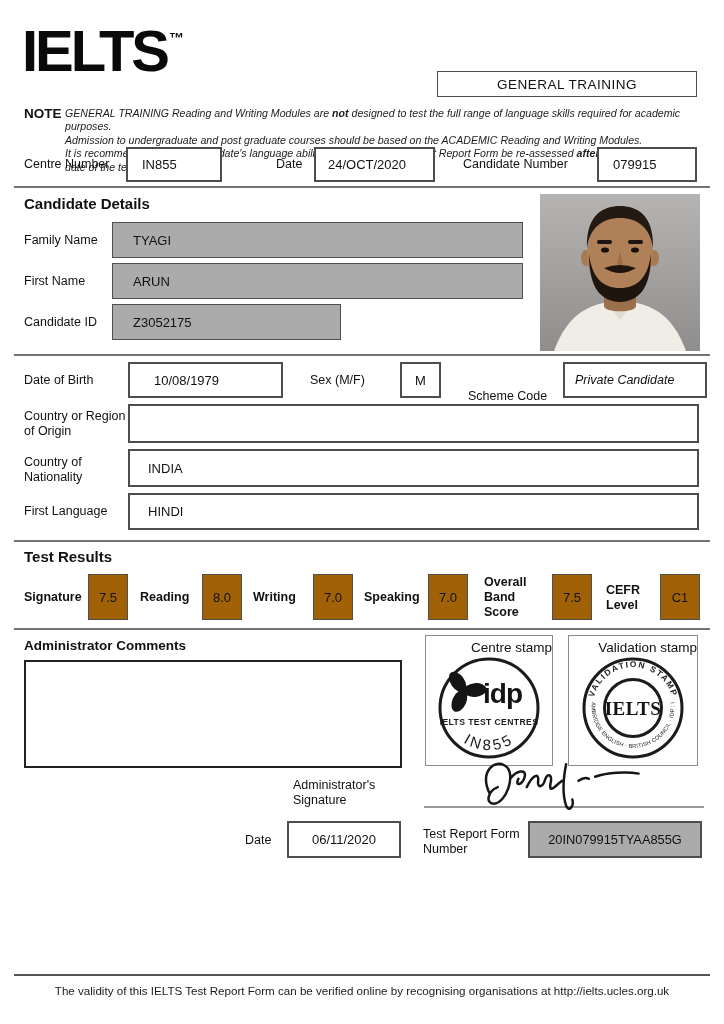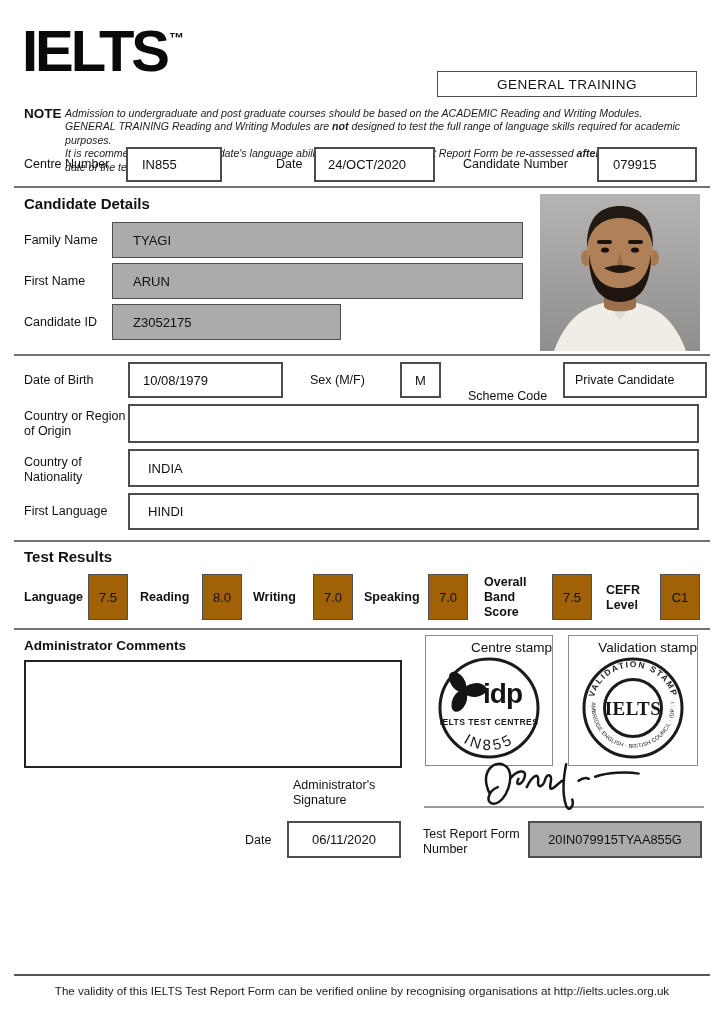--- a/index.html
+++ b/index.html
@@ -34,22 +34,22 @@
 </head>
 <body>
 
 <div class="page">
 
   <div class="logo"><span>IELTS</span><span class="tm">™</span></div>
   <div class="modulebox">GENERAL TRAINING</div>
 
   <div class="note-label">NOTE</div>
   <div class="note-lines">
+    <div><span>GENERAL TRAINING Reading and Writing Modules are </span><b>not</b><span> designed to test the full range of language skills required for academic purposes.</span></div>
     <div><span>Admission to undergraduate and post graduate courses should be based on the ACADEMIC Reading and Writing Modules.</span></div>
-    <div><span>GENERAL TRAINING Reading and Writing Modules are </span><b>not</b><span> designed to test the full range of language skills required for academic purposes.</span></div>
     <div><span>It is recommended that the candidate's language ability as indicated in this Test Report Form be re-assessed </span><b>after two years</b><span> from the date of the test.</span></div>
   </div>
 
   <div class="abs lbl" style="left:24px; top:157px;">Centre Number</div>
   <div class="whitebox" style="left:126px; top:147px; width:96px; height:35px; padding-left:14px;">IN855</div>
   <div class="abs lbl" style="left:276px; top:157px;">Date</div>
   <div class="whitebox" style="left:314px; top:147px; width:121px; height:35px; padding-left:12px;">24/OCT/2020</div>
   <div class="abs lbl" style="left:463px; top:157px;">Candidate Number</div>
   <div class="whitebox" style="left:597px; top:147px; width:100px; height:35px; padding-left:14px;">079915</div>
 
@@ -85,37 +85,37 @@
       <ellipse cx="95" cy="56" rx="4" ry="2.6" fill="#160f0a"></ellipse>
       <path d="M80,58 L77,70 Q80,73 83,70 Z" fill="#9d6c44"></path>
       <path d="M49,60 C49,96 62,107 80,108 C98,107 111,96 111,60 C108,84 97,94 80,94 C63,94 52,84 49,60 Z" fill="#1e150f"></path>
       <path d="M64,74 Q80,68 96,74 Q80,84 64,74 Z" fill="#1e150f"></path>
     </svg>
   </div>
 
   <div class="hr" style="top:354px;"></div>
 
   <div class="abs lbl" style="left:24px; top:373px;text-align:center;">Date of Birth</div>
-  <div class="whitebox" style="left:128px; top:362px; width:155px; height:36px; padding-left:13px;">10/08/1979</div>
+  <div class="whitebox" style="left:128px; top:362px; width:155px; height:36px; padding-left:24px;">10/08/1979</div>
   <div class="abs lbl" style="left:310px; top:373px;">Sex (M/F)</div>
   <div class="whitebox center" style="left:400px; top:362px; width:41px; height:36px;">M</div>
   <div class="abs lbl" style="left:468px; top:373px;margin-top:16px;">Scheme Code</div>
-  <div class="whitebox" style="left:563px; top:362px; width:144px; height:36px; padding-left:10px; font-size:12.5px;">Private Candidate</div>
+  <div class="whitebox" style="left:563px; top:362px; width:144px; height:36px; padding-left:10px; font-size:12.5px;font-style:italic;">Private Candidate</div>
 
   <div class="abs lbl" style="left:24px; top:409px; width:104px;">Country or Region of Origin</div>
   <div class="whitebox" style="left:128px; top:404px; width:571px; height:39px; padding-left:18px;"></div>
   <div class="abs lbl" style="left:24px; top:455px; width:90px;">Country of Nationality</div>
   <div class="whitebox" style="left:128px; top:449px; width:571px; height:38px; padding-left:18px;">INDIA</div>
   <div class="abs lbl" style="left:24px; top:504px;">First Language</div>
   <div class="whitebox" style="left:128px; top:493px; width:571px; height:37px; padding-left:18px;">HINDI</div>
 
   <div class="hr" style="top:540px;"></div>
 
   <div class="heading" style="left:24px; top:548px;">Test Results</div>
-  <div class="abs lbl boldlbl" style="left:24px; top:590px;">Language</div>
+  <div class="abs lbl boldlbl" style="left:24px; top:590px;">Signature</div>
   <div class="scorebox" style="left:88px; top:574px; width:40px; height:46px;">7.5</div>
   <div class="abs lbl boldlbl" style="left:140px; top:590px;">Reading</div>
   <div class="scorebox" style="left:202px; top:574px; width:40px; height:46px;">8.0</div>
   <div class="abs lbl boldlbl" style="left:253px; top:590px;">Writing</div>
   <div class="scorebox" style="left:313px; top:574px; width:40px; height:46px;">7.0</div>
   <div class="abs lbl boldlbl" style="left:364px; top:590px;">Speaking</div>
   <div class="scorebox" style="left:428px; top:574px; width:40px; height:46px;">7.0</div>
   <div class="abs lbl boldlbl" style="left:484px; top:575px; width:60px; line-height:15px;">Overall Band Score</div>
   <div class="scorebox" style="left:552px; top:574px; width:40px; height:46px;">7.5</div>
   <div class="abs lbl boldlbl" style="left:606px; top:583px; width:48px; line-height:15px;">CEFR Level</div>

